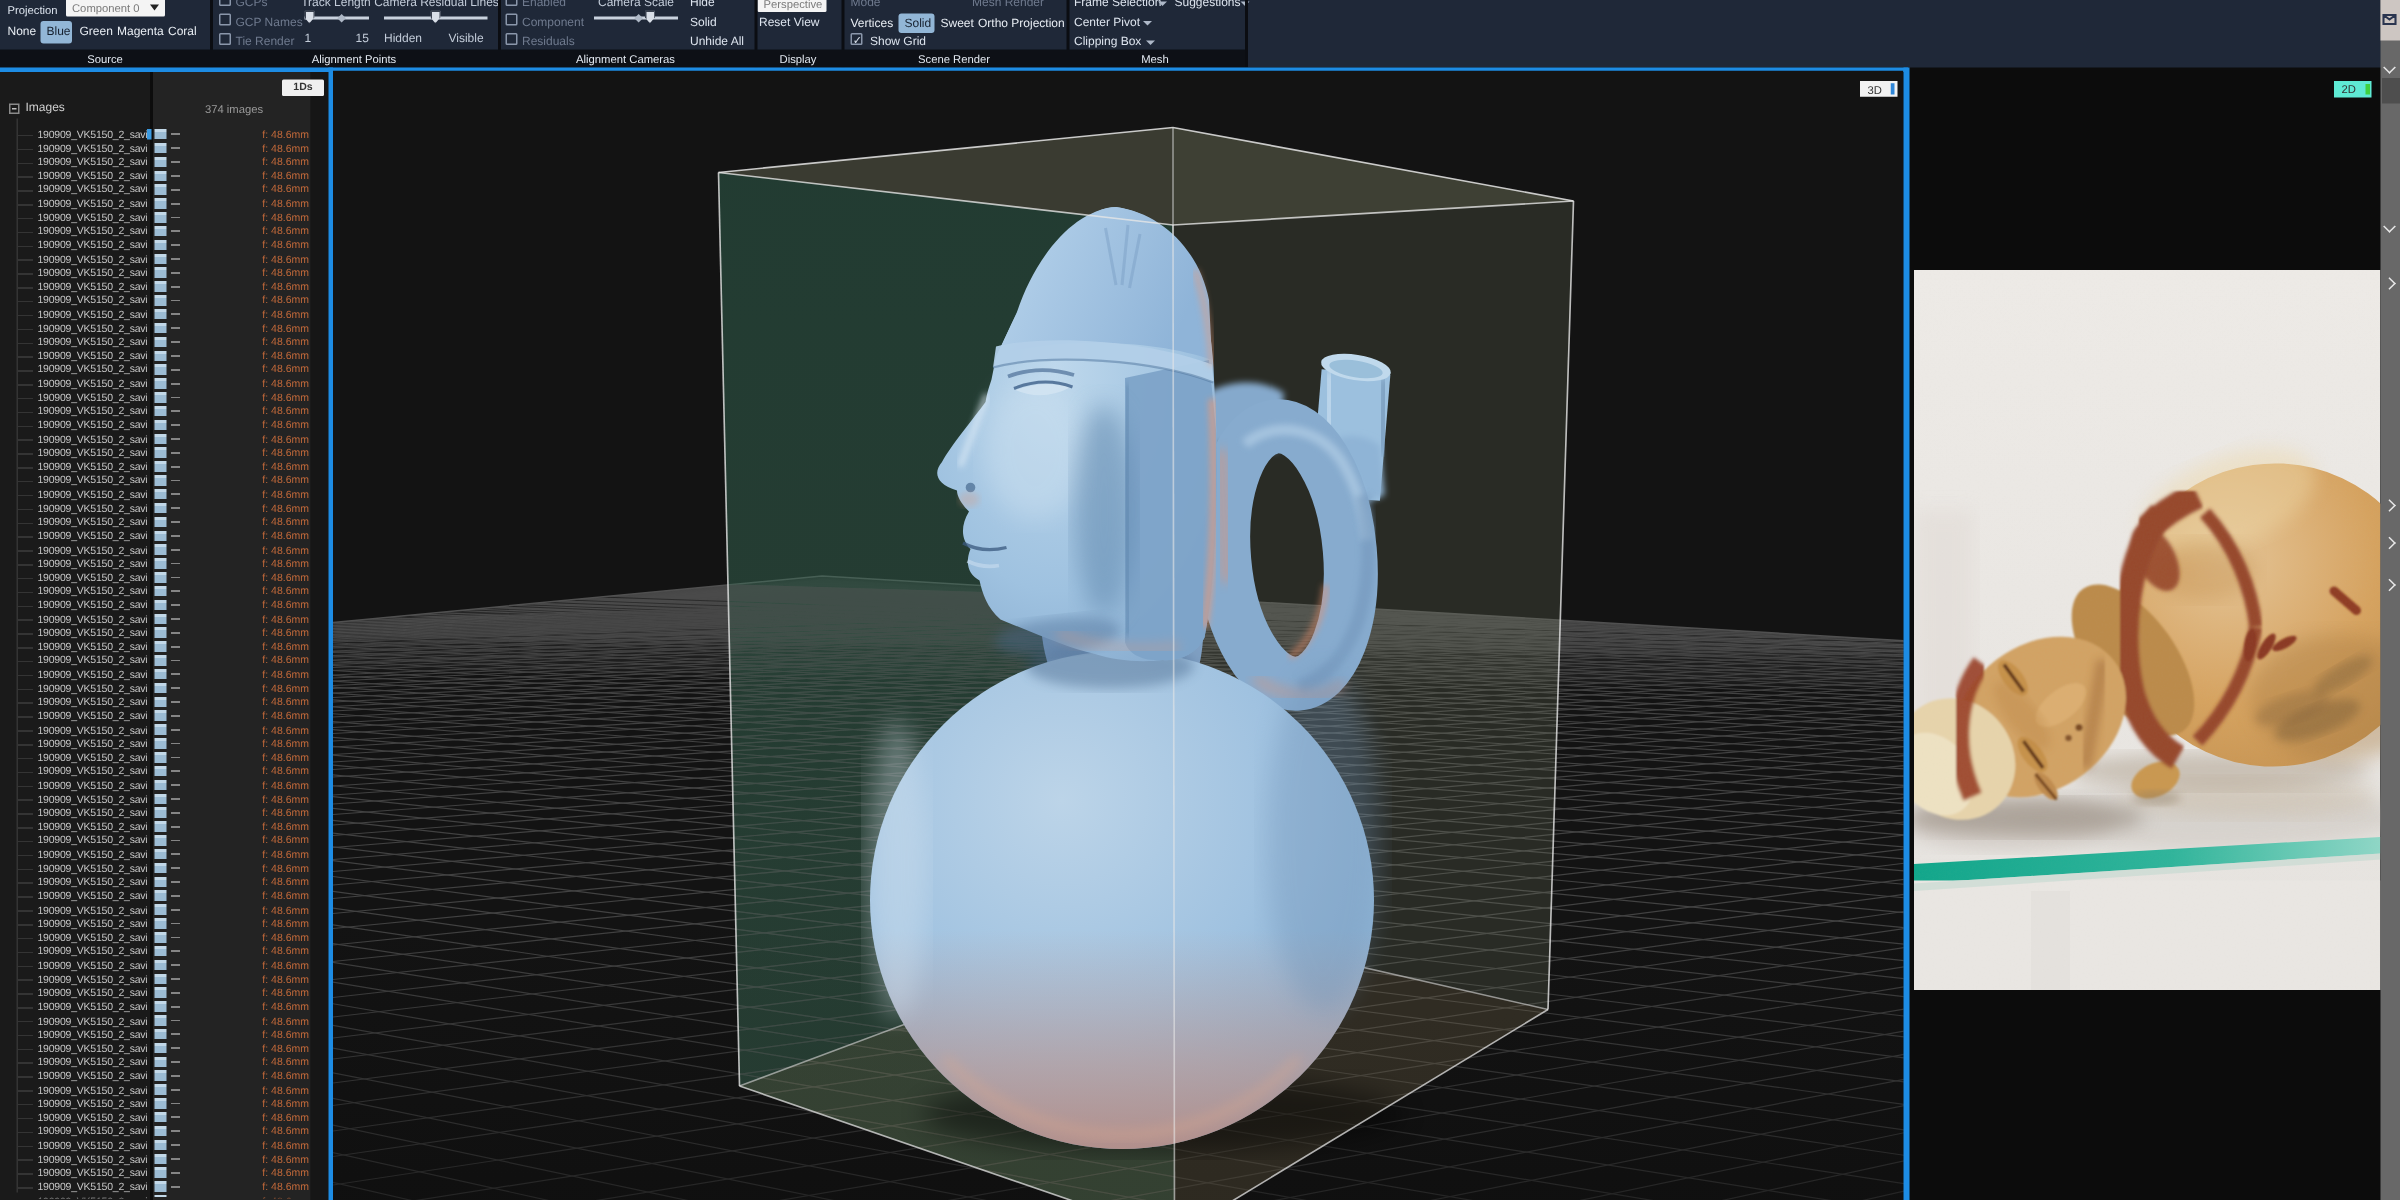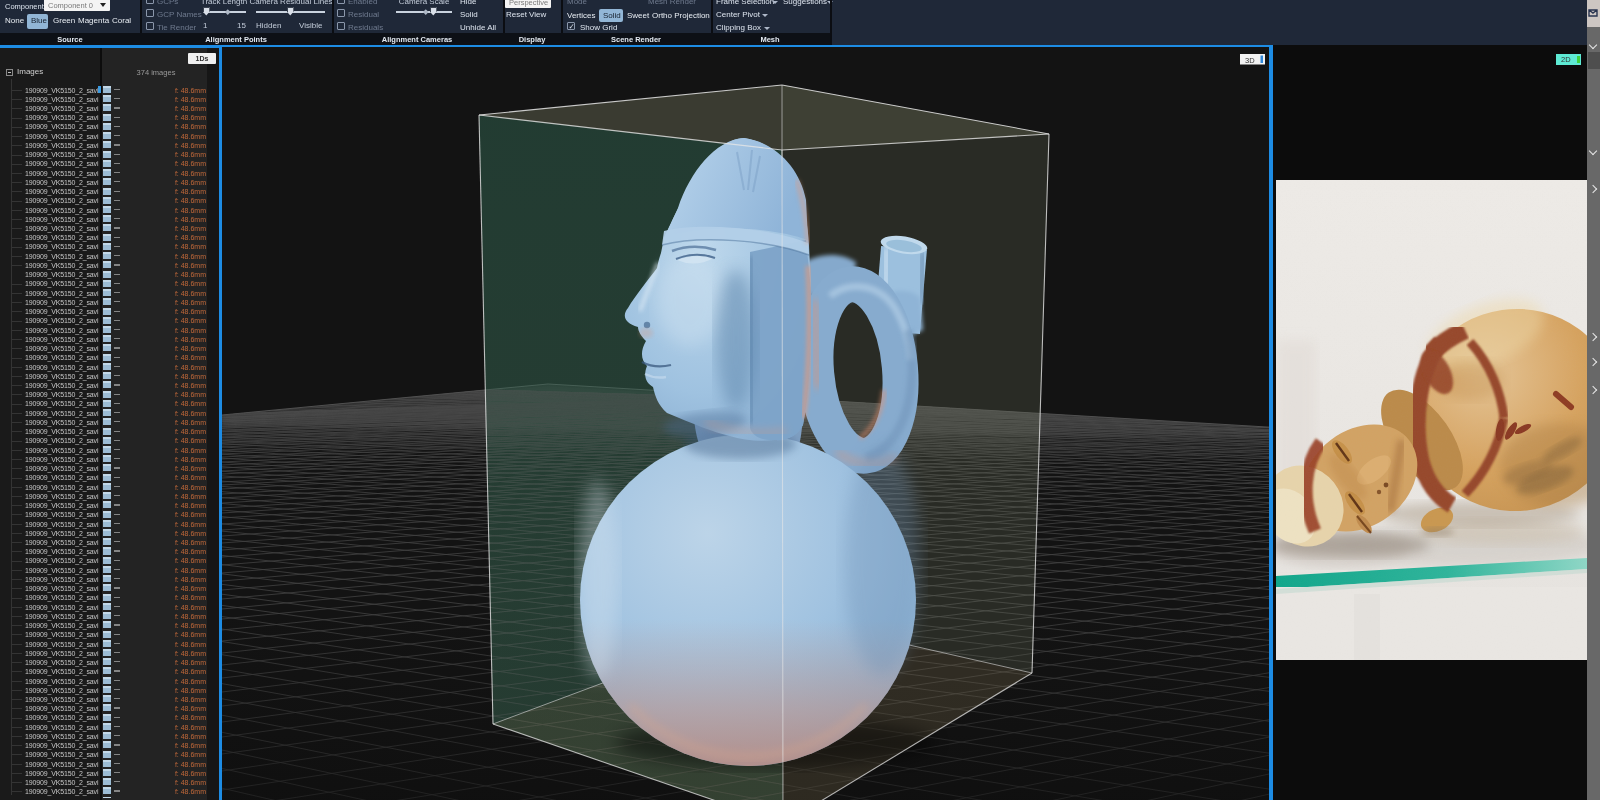--- a/index.html
+++ b/index.html
@@ -8,21 +8,21 @@
 
   
   #ribbon { position:absolute; left:0; top:0; width:1600px; height:45px; background:#1f2838; overflow:hidden; }
   #gstrip { position:absolute; left:0; top:32.5px; width:830px; height:12.5px; background:#0d1016; }
   .gsep { position:absolute; top:0; width:2px; height:45px; background:#0b0d12; }
   .rl { position:absolute; font-size:8px; color:#c3ccd9; white-space:nowrap; line-height:9px; }
   .rl.bright { color:#dde4ee; }
   .rl.dim { color:#6f7a8e; }
   .rbtn { position:absolute; font-size:8px; color:#e8edf3; white-space:nowrap; line-height:12px; }
   .rbtn.dark { color:#16202e; }
-  .gl { position:absolute; font-size:7.5px; font-weight:bold; color:#e3e9f1; white-space:nowrap; line-height:12px; }
+  .gl { position:absolute; font-size:7.5px; font-weight:normal; color:#e3e9f1; white-space:nowrap; line-height:12px; }
   .selbtn { position:absolute; background:#92b6d6; border-radius:2px; }
   .dd { position:absolute; background:#f4f4f4; border-radius:1px; }
   .ddtxt { position:absolute; left:4px; top:2px; font-size:7.5px; color:#7a7a7a; }
   .ddcaret { position:absolute; right:4px; top:4px; width:0; height:0; border-left:3.5px solid transparent; border-right:3.5px solid transparent; border-top:4px solid #222; }
   .cb { position:absolute; width:8px; height:8px; border:1px solid #8b97ab; border-radius:1px; }
   .ck { position:absolute; left:0.5px; top:-1.5px; font-size:7.5px; color:#d8e0ea; }
   .sl-track { position:absolute; height:1.5px; background:#c9d2de; }
   .sl-mark { position:absolute; width:3.5px; height:3.5px; background:#aeb8c6; transform:rotate(45deg); }
   .sl-handle { position:absolute; width:6.5px; height:8.5px; background:#d9dfe8; border:1px solid #39414f;
                clip-path:polygon(0 0, 100% 0, 100% 55%, 50% 100%, 0 55%); }
@@ -73,21 +73,21 @@
   #rstrip-pink svg { position:absolute; left:1px; top:8px; }
   #rstrip-dark { position:absolute; left:1px; top:52px; width:12px; height:17px; background:#4e4e4e; }
   .chev { position:absolute; left:3px; width:6px; height:6px; border:solid #e8e8e8; border-width:0 1.6px 1.6px 0; }
   .chd { transform:rotate(45deg); }
   .chr { transform:rotate(-45deg); }
 </style>
 </head>
 <body>
 <div id="app">
   <div id="ribbon">
-      <div class="rl bright" style="left:5px;top:1.5px;font-size:7.5px">Component</div>
+      <div class="rl bright" style="left:5px;top:1.5px;font-size:7.5px">Projection</div>
       <div class="dd" style="left:44px;top:-1px;width:66px;height:12px">
         <span class="ddtxt">Component 0</span>
         <span class="ddcaret"></span>
       </div>
       <div class="rbtn" style="left:5px;top:15px">None</div>
       <div class="selbtn" style="left:27px;top:13.5px;width:21px;height:15px"></div>
       <div class="rbtn dark" style="left:31px;top:15px">Blue</div>
       <div class="rbtn" style="left:53px;top:15px">Green</div>
       <div class="rbtn" style="left:78px;top:15px">Magenta</div>
       <div class="rbtn" style="left:112px;top:15px">Coral</div>
@@ -104,21 +104,21 @@
       <div class="rl" style="left:203px;top:21px">1</div>
       <div class="rl" style="left:237px;top:21px">15</div>
       <div class="rl" style="left:291px;top:-3px;transform:translateX(-50%)">Camera Residual Lines</div>
       <div class="sl-track" style="left:256px;top:11px;width:69px"></div>
       <div class="sl-handle" style="left:287px;top:7px"></div>
       <div class="rl" style="left:256px;top:21px">Hidden</div>
       <div class="rl" style="left:299px;top:21px">Visible</div>
       <div class="cb" style="left:337px;top:-4px"></div>
       <div class="rl dim" style="left:348px;top:-3px">Enabled</div>
       <div class="cb" style="left:337px;top:9px"></div>
-      <div class="rl dim" style="left:348px;top:10px">Residual</div>
+      <div class="rl dim" style="left:348px;top:10px">Component</div>
       <div class="cb" style="left:337px;top:22px"></div>
       <div class="rl dim" style="left:348px;top:23px">Residuals</div>
       <div class="rl" style="left:424px;top:-3px;transform:translateX(-50%)">Camera Scale</div>
       <div class="sl-track" style="left:396px;top:11px;width:56px"></div>
       <div class="sl-mark" style="left:424px;top:9.5px"></div>
       <div class="sl-handle" style="left:430px;top:7px"></div>
       <div class="rl bright" style="left:460px;top:-3px">Hide</div>
       <div class="rl bright" style="left:460px;top:10px">Solid</div>
       <div class="rl bright" style="left:460px;top:23px">Unhide All</div>
       <div class="dd" style="left:505px;top:-4px;width:46px;height:12px">

